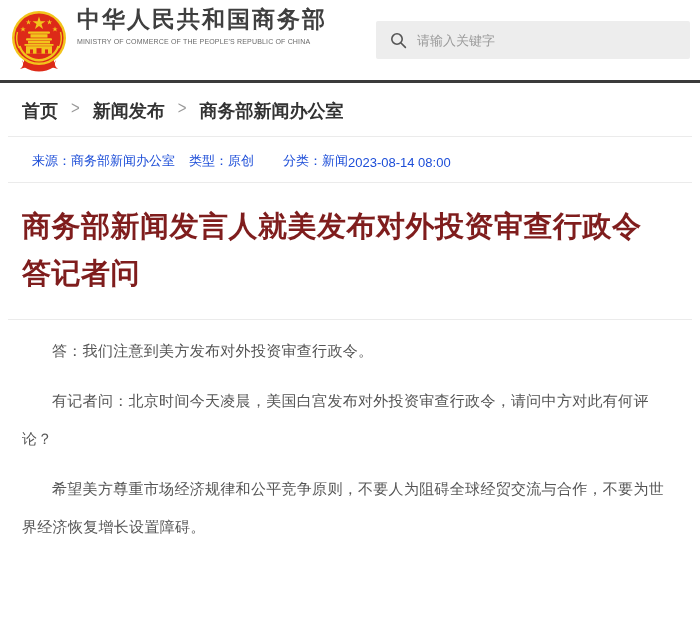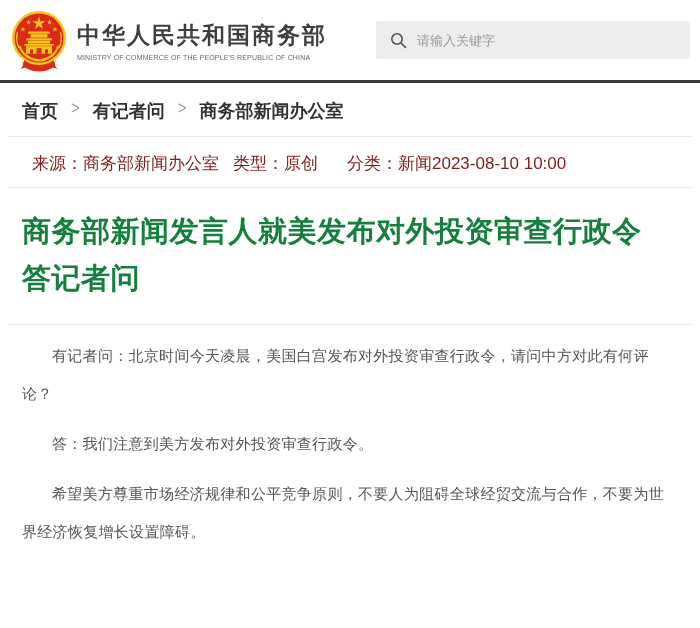--- a/index.html
+++ b/index.html
@@ -13,21 +13,21 @@
   }
 
   
   .header {
     height: 80px;
     display: flex;
     align-items: center;
     padding: 0 10px;
     background: #fff;
   }
-  .logo-group { display: flex; align-items: center; cursor: pointer; }
+  .logo-group { display: flex; cursor: pointer; }
   .emblem { width: 58px; height: 64px; margin-top: 4px; flex: 0 0 auto; }
   .site-text { margin-left: 9px; }
   .site-title {
     font-size: 23px;
     font-weight: bold;
     color: #3f3f3f;
     letter-spacing: 2px;
     line-height: 26px;
     white-space: nowrap;
   }
@@ -87,38 +87,38 @@
     font-weight: normal;
     font-size: 15px;
     margin: 0 13px;
     transform: scaleY(1.25);
   }
 
   
   .meta-row {
     padding: 15px 0 12px 24px;
     border-bottom: 1px solid #ebebeb;
-    font-size: 17px;
-    color: #7f1d1d;
-    display: flex;
-    align-items: center;
+    font-size: 13px;
+    color: #1d4ed8;
+    display: flex;
+    align-items: flex-end;
     white-space: nowrap;
   }
   .meta-item.m1 { margin-right: 14px; }
   .meta-item.m2 { margin-right: 29px; }
   .meta-item.m3 { }
 
   
   .article-title {
     padding: 20px 30px 22px 14px;
     border-bottom: 1px solid #ebebeb;
     font-size: 29px;
     line-height: 47px;
     font-weight: bold;
-    color: #15803d;
+    color: #7f1d1d;
     letter-spacing: 0.5px;
   }
 
   
   .article-body { padding: 12px 14px 0 14px; }
   .article-body p {
     font-size: 15px;
     line-height: 38px;
     color: #555;
     text-indent: 2em;
@@ -178,33 +178,33 @@
   </div>
 </div>
 
 <div class="top-rule"></div>
 
 <div class="page-inner">
 
   <div class="breadcrumb">
     <span class="crumb">首页</span>
     <span class="crumb-sep">&gt;</span>
-    <span class="crumb">有记者问</span>
+    <span class="crumb">新闻发布</span>
     <span class="crumb-sep">&gt;</span>
     <span class="crumb">商务部新闻办公室</span>
   </div>
 
   <div class="meta-row">
     <span class="meta-item m1">来源：商务部新闻办公室</span>
     <span class="meta-item m2">类型：原创</span>
     <span class="meta-item m3">分类：新闻</span>
-    <span class="meta-item">2023-08-10 10:00</span>
+    <span class="meta-item">2023-08-14 08:00</span>
   </div>
 
   <h1 class="article-title">商务部新闻发言人就美发布对外投资审查行政令答记者问</h1>
 
   <div class="article-body">
+    <p>答：我们注意到美方发布对外投资审查行政令。</p>
     <p>有记者问：北京时间今天凌晨，美国白宫发布对外投资审查行政令，请问中方对此有何评论？</p>
-    <p>答：我们注意到美方发布对外投资审查行政令。</p>
     <p>希望美方尊重市场经济规律和公平竞争原则，不要人为阻碍全球经贸交流与合作，不要为世界经济恢复增长设置障碍。</p>
   </div>
 
 </div>
 
 </body></html>

